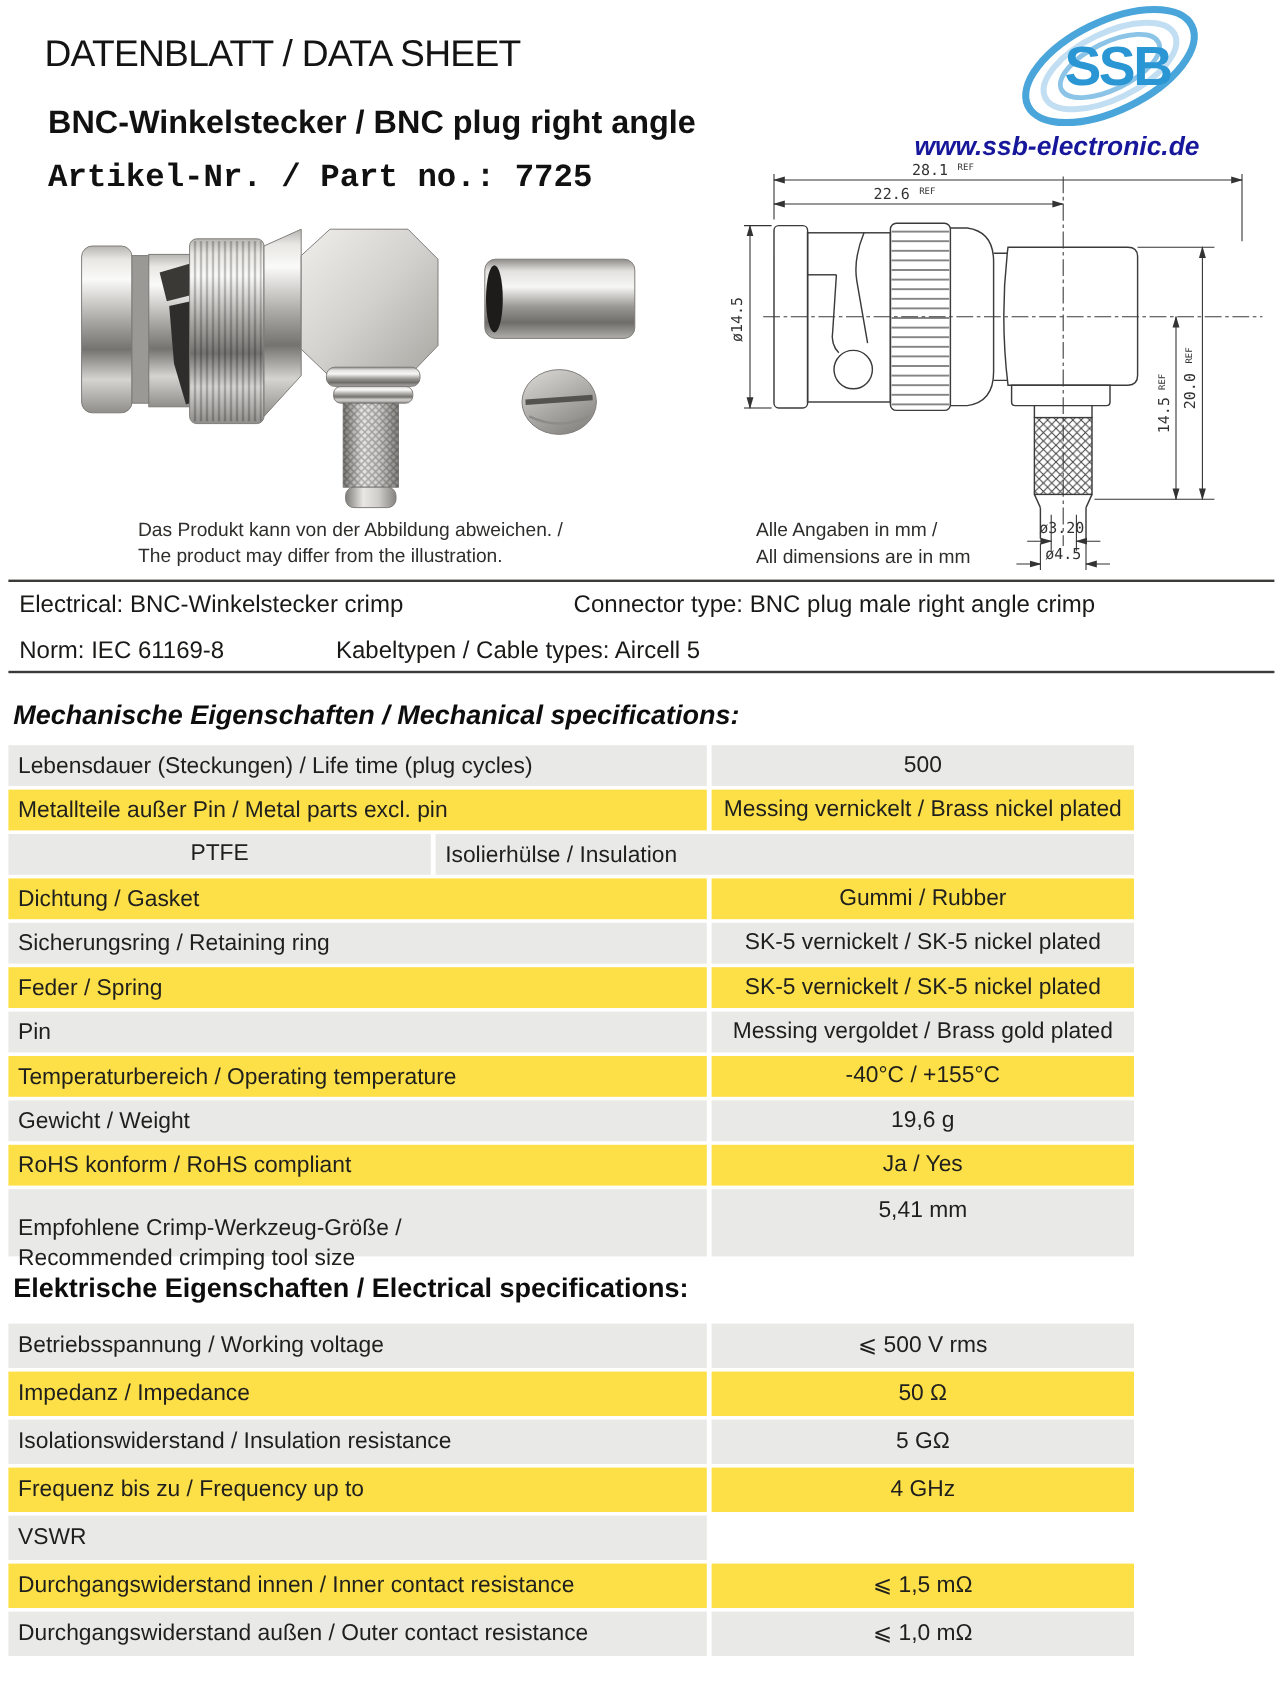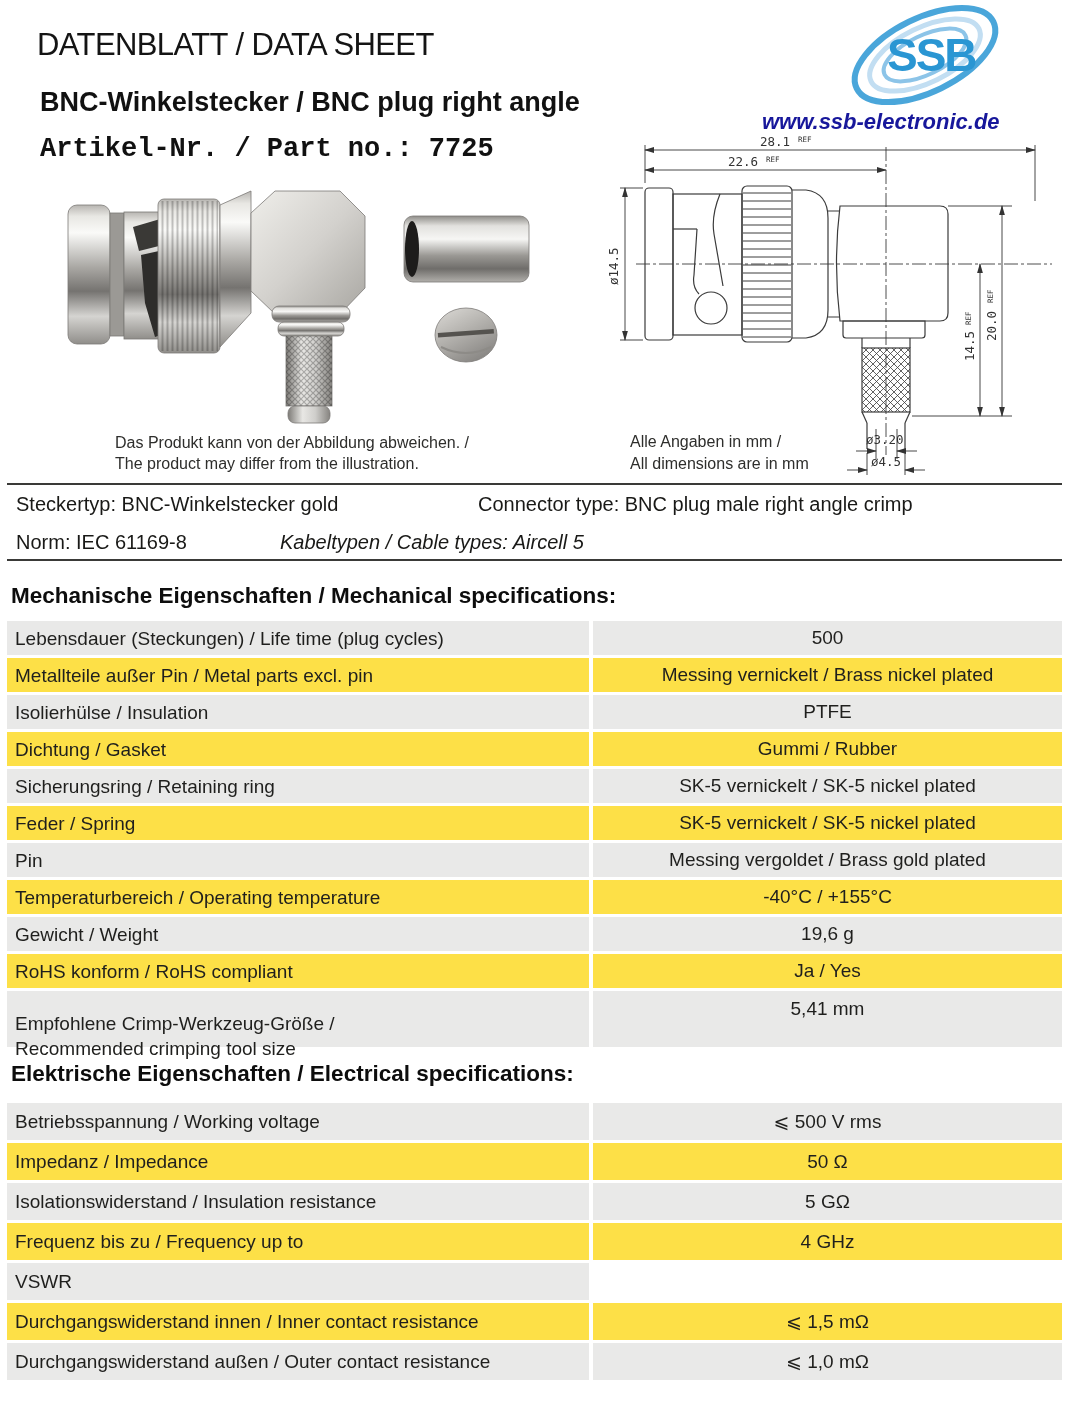--- a/index.html
+++ b/index.html
@@ -17,28 +17,28 @@
            color:#17179b;cursor:pointer;}
 
   
   .photo-caption{left:115px;top:432px;font-size:16px;line-height:21px;color:#2e2e2c;}
 
   
   .rule{left:7px;width:1055px;height:1.6px;background:#3a3a38;}
   .rule1{top:483px;} .rule2{top:559px;}
   .type-row{font-size:20px;color:#191917;}
   .tr1a{left:16px;top:493px;} .tr1b{left:478px;top:493px;}
-  .tr2a{left:16px;top:531px;} .tr2b{left:280px;top:531px;font-style:italic;}
+  .tr2a{left:16px;top:531px;} .tr2b{left:280px;top:531px;}
 
   
   .sec-heading{left:11px;font-size:22.5px;font-weight:700;color:#0d0d0d;}
-  .mech-heading{top:583px;} .elec-heading{top:1061px;}
-
-  
-  .spec-table{left:7px;width:1055px;display:flex;flex-direction:column;gap:3px;}
+  .mech-heading{top:583px;font-style:italic;} .elec-heading{top:1061px;}
+
+  
+  .spec-table{left:7px;width:938px;display:flex;flex-direction:column;gap:3px;}
   .mech-table{top:621px;} .elec-table{top:1103px;}
   .spec-row{display:flex;gap:4px;}
   .mech-table .spec-row{height:34px;}
   .mech-table .spec-row.tall{height:56px;}
   .elec-table .spec-row{height:37px;}
   .cell{font-size:19px;color:#1f1f1d;}
   .cell-label{flex:0 0 582px;display:flex;flex-direction:column;justify-content:center;
               padding-left:8px;box-sizing:border-box;line-height:25px;}
   .cell-value{flex:1;display:flex;align-items:center;justify-content:center;text-align:center;}
   .light{background:#e9e9e8;} .dark{background:#fde047;}
@@ -233,39 +233,39 @@
     <text class="dimtxt" x="271" y="333">ø4.5</text>
   </g>
 
   <g>
     <text class="notetxt" x="30" y="314">Alle Angaben in mm /</text>
     <text class="notetxt" x="30" y="336">All dimensions are in mm</text>
   </g>
 </svg>
 
 <div class="abs rule rule1"></div>
-<div class="abs type-row tr1a">Steckertyp: BNC-Winkelstecker gold</div>
+<div class="abs type-row tr1a">Electrical: BNC-Winkelstecker crimp</div>
 <div class="abs type-row tr1b">Connector type: BNC plug male right angle crimp</div>
 <div class="abs type-row tr2a">Norm: IEC 61169-8</div>
 <div class="abs type-row tr2b">Kabeltypen / Cable types: Aircell 5</div>
 <div class="abs rule rule2"></div>
 
 <div class="abs sec-heading mech-heading">Mechanische Eigenschaften / Mechanical specifications:</div>
 <div class="abs spec-table mech-table" id="mech-table">
     <div class="spec-row">
       <div class="cell cell-label light">Lebensdauer (Steckungen) / Life time (plug cycles)</div>
       <div class="cell cell-value light">500</div>
     </div>
     <div class="spec-row">
       <div class="cell cell-label dark">Metallteile außer Pin / Metal parts excl. pin</div>
       <div class="cell cell-value dark">Messing vernickelt / Brass nickel plated</div>
     </div>
     <div class="spec-row">
+      <div class="cell cell-value light">PTFE</div>
       <div class="cell cell-label light">Isolierhülse / Insulation</div>
-      <div class="cell cell-value light">PTFE</div>
     </div>
     <div class="spec-row">
       <div class="cell cell-label dark">Dichtung / Gasket</div>
       <div class="cell cell-value dark">Gummi / Rubber</div>
     </div>
     <div class="spec-row">
       <div class="cell cell-label light">Sicherungsring / Retaining ring</div>
       <div class="cell cell-value light">SK-5 vernickelt / SK-5 nickel plated</div>
     </div>
     <div class="spec-row">

